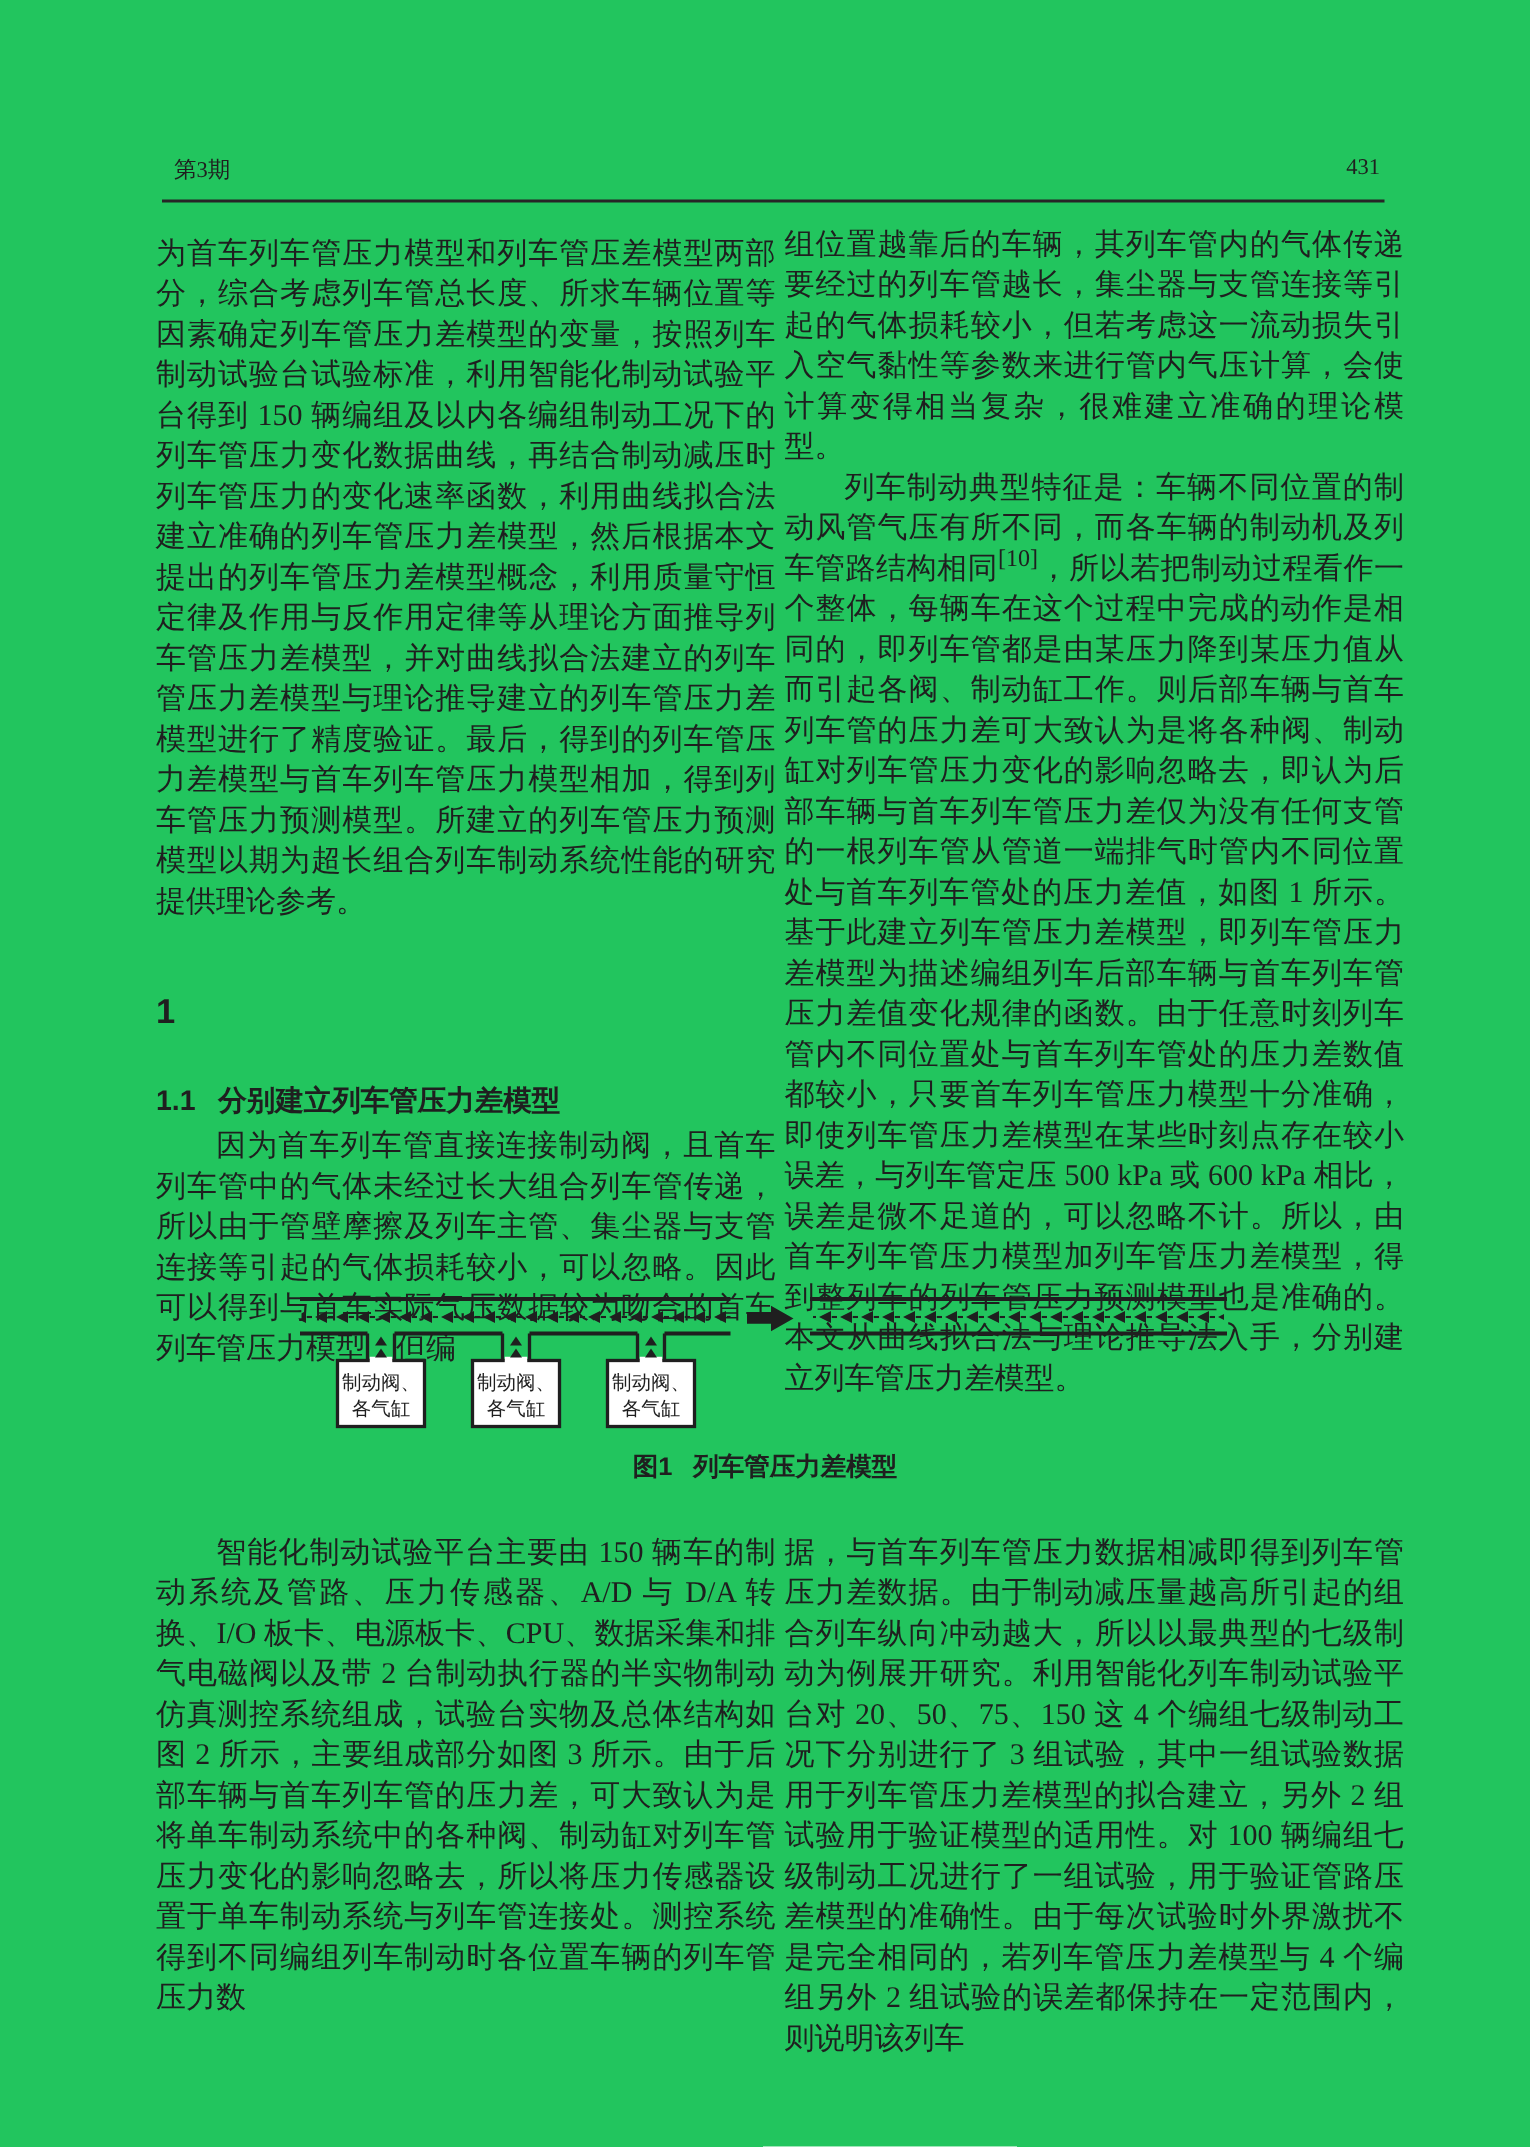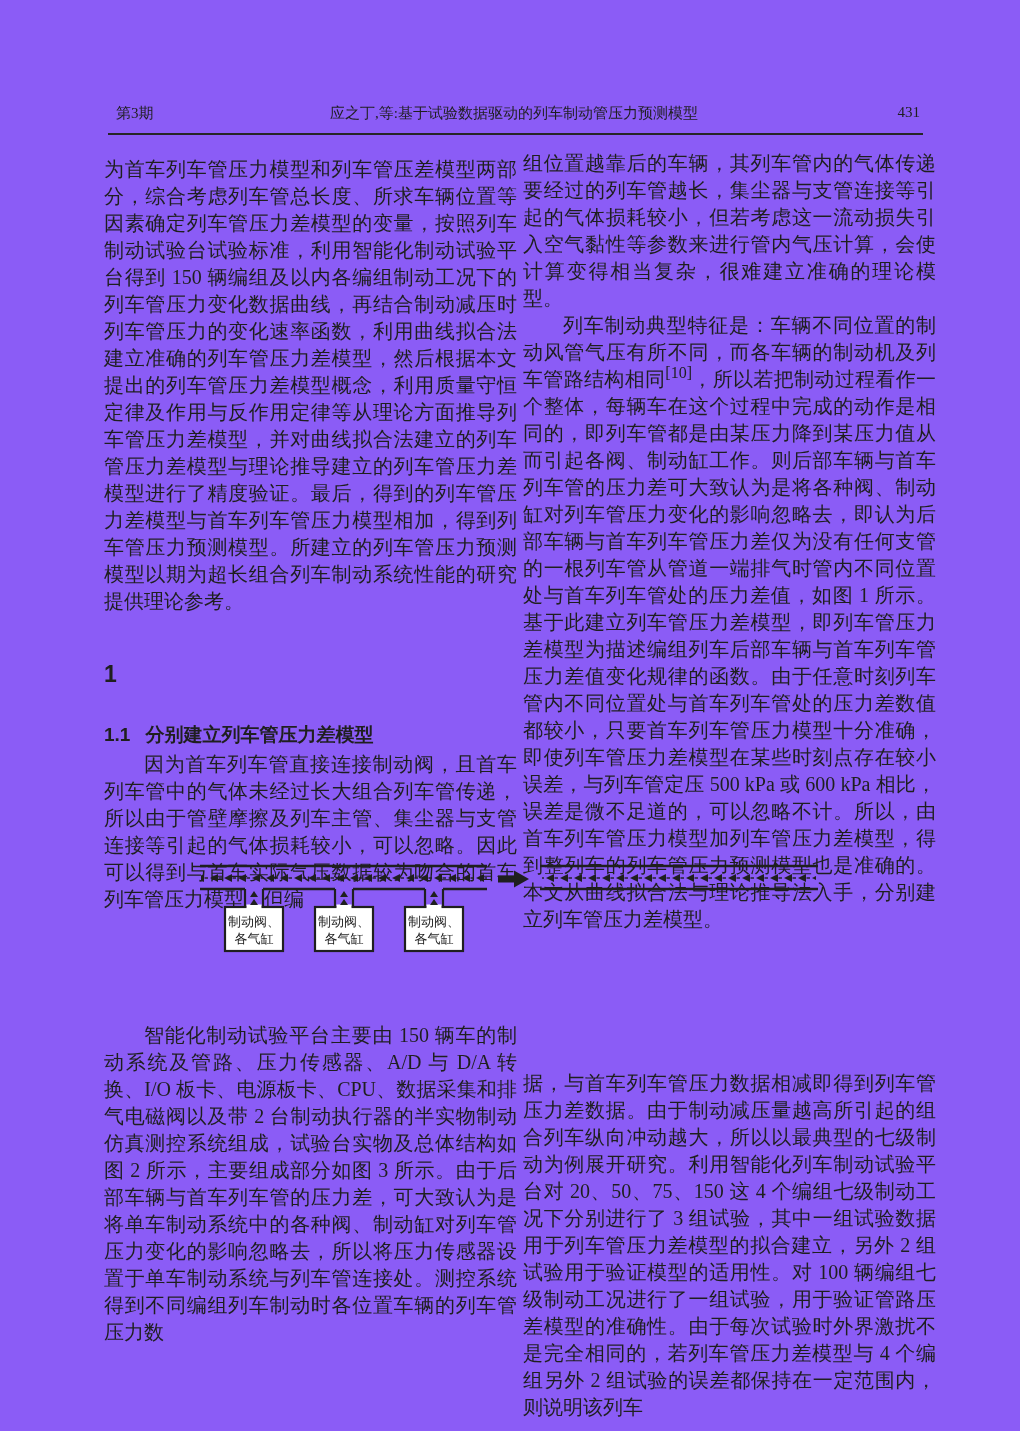--- a/index.html
+++ b/index.html
@@ -1,35 +1,35 @@
 <!DOCTYPE html>
 <html><head>
 <meta charset="utf-8">
 <style>
   * { margin:0; padding:0; box-sizing:border-box; }
   html,body { background:#ffffff; }
   .page {
     position:relative; width:1020px; height:1431px;
-    background:#8b5cf6; color:#1f1f1f; overflow:hidden;
+    background:#22c55e; color:#1f1f1f; overflow:hidden;
     font-family:"Liberation Serif", serif;
     text-decoration:underline;
   }
   
   .pg-header { position:absolute; left:108px; top:104px; width:812px; height:24px; font-size:15px; }
   .pg-header .issue  { position:absolute; left:8px;  top:0; }
   .pg-header .rtitle { position:absolute; left:50%; top:0; transform:translateX(-50%); white-space:nowrap; }
   .pg-header .pno    { position:absolute; right:0;  top:0; }
   .header-rule { position:absolute; left:108px; top:133px; width:815px; height:2px; background:#262626; }
 
   
   .col { position:absolute; width:413px; font-size:20px; line-height:27px; text-align:justify; text-justify:inter-ideograph; }
   .col-lt { left:104px; top:156px; }
   .col-rt { left:523px; top:150px; }
   .col-lb { left:104px; top:1022px; }
-  .col-rb { left:523px; top:1022px;margin-top:48px; }
+  .col-rb { left:523px; top:1022px; }
   p.indent { text-indent:2em; }
   sup.ref { font-size:16px; vertical-align:super; line-height:0; }
 
   
   .sec1 { display:flex; margin-top:42px; font-family:"Liberation Sans", sans-serif;
           font-weight:700; font-size:23px; line-height:34px; text-align:left; }
   .sec1 .num { width:37px; flex:none; }
   .sec1 .ttl { width:352px; }
   .sec2 { margin-top:30px; margin-bottom:3px; font-family:"Liberation Sans", sans-serif;
           font-weight:700; font-size:19px; line-height:27px; text-align:left; }
@@ -45,21 +45,20 @@
   .figcap-en .cl { margin-right:12px; }
   svg text.boxlbl { font-family:"Liberation Sans", sans-serif; font-size:13px; fill:#1f1f1f; }
 </style>
 </head>
 <body>
 
 <div class="page">
 
   <div class="pg-header">
     <span class="issue">第3期</span>
-    <span class="rtitle">应之丁,等:基于试验数据驱动的列车制动管压力预测模型</span>
     <span class="pno">431</span>
   </div>
   <div class="header-rule"></div>
 
   <div class="col col-lt">
     <p>为首车列车管压力模型和列车管压差模型两部分，综合考虑列车管总长度、所求车辆位置等因素确定列车管压力差模型的变量，按照列车制动试验台试验标准，利用智能化制动试验平台得到 150 辆编组及以内各编组制动工况下的列车管压力变化数据曲线，再结合制动减压时列车管压力的变化速率函数，利用曲线拟合法建立准确的列车管压力差模型，然后根据本文提出的列车管压力差模型概念，利用质量守恒定律及作用与反作用定律等从理论方面推导列车管压力差模型，并对曲线拟合法建立的列车管压力差模型与理论推导建立的列车管压力差模型进行了精度验证。最后，得到的列车管压力差模型与首车列车管压力模型相加，得到列车管压力预测模型。所建立的列车管压力预测模型以期为超长组合列车制动系统性能的研究提供理论参考。</p>
     <div class="sec1">
       <span class="num">1</span>
     </div>
     <div class="sec2">
@@ -125,20 +124,23 @@
 
       <polygon points="318,15.5 334,15.5 334,10.5 349,19 334,27.5 334,22.5 318,22.5" fill="#1f1f1f"></polygon>
 
       <g>
         <line x1="360" y1="6" x2="638" y2="6" stroke="#1f1f1f" stroke-width="2.6"></line>
         <rect x="362" y="12" width="274" height="12" fill="url(#p-arrow)"></rect>
         <line x1="360" y1="29" x2="638" y2="29" stroke="#1f1f1f" stroke-width="2.6"></line>
       </g>
     </svg>
 
+    <div class="figcap-zh">
+      <span class="cl">图1</span><span>列车管压力差模型</span>
+    </div>
   </div>
 
   <div class="col col-lb">
     <p class="indent">智能化制动试验平台主要由 150 辆车的制动系统及管路、压力传感器、A/D 与 D/A 转换、I/O 板卡、电源板卡、CPU、数据采集和排气电磁阀以及带 2 台制动执行器的半实物制动仿真测控系统组成，试验台实物及总体结构如图 2 所示，主要组成部分如图 3 所示。由于后部车辆与首车列车管的压力差，可大致认为是将单车制动系统中的各种阀、制动缸对列车管压力变化的影响忽略去，所以将压力传感器设置于单车制动系统与列车管连接处。测控系统得到不同编组列车制动时各位置车辆的列车管压力数</p>
   </div>
 
   <div class="col col-rb">
     <p>据，与首车列车管压力数据相减即得到列车管压力差数据。由于制动减压量越高所引起的组合列车纵向冲动越大，所以以最典型的七级制动为例展开研究。利用智能化列车制动试验平台对 20、50、75、150 这 4 个编组七级制动工况下分别进行了 3 组试验，其中一组试验数据用于列车管压力差模型的拟合建立，另外 2 组试验用于验证模型的适用性。对 100 辆编组七级制动工况进行了一组试验，用于验证管路压差模型的准确性。由于每次试验时外界激扰不是完全相同的，若列车管压力差模型与 4 个编组另外 2 组试验的误差都保持在一定范围内，则说明该列车</p>
   </div>
 

